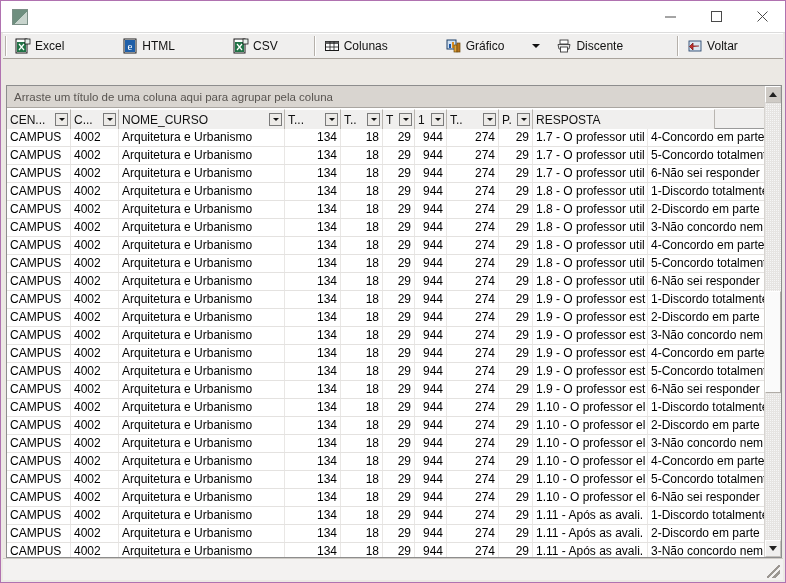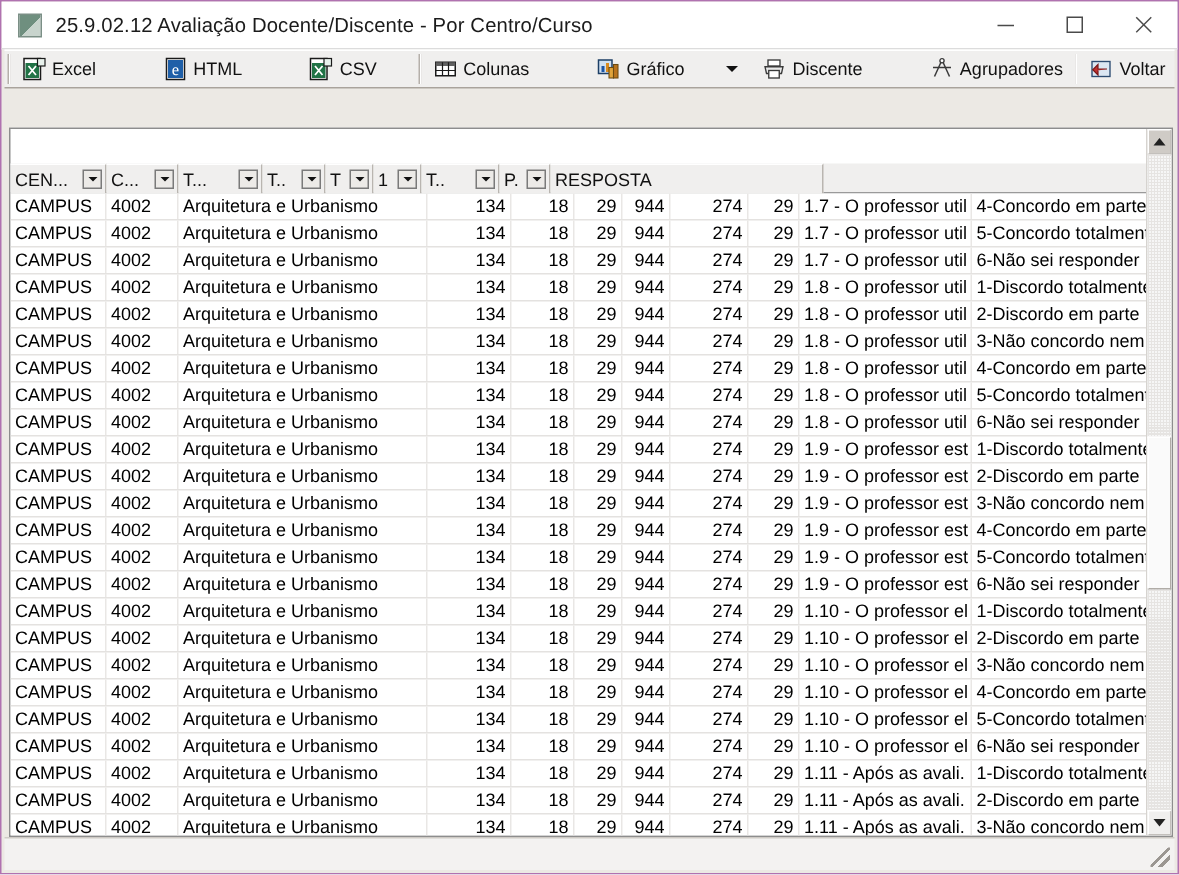--- a/index.html
+++ b/index.html
@@ -304,21 +304,20 @@
       linear-gradient(135deg, transparent 69%, #9b9792 69%, #9b9792 81%, transparent 81%);
   }
 </style>
 </head>
 <body>
 
 <div id="app">
 
   <div class="titlebar">
     <div class="title-icon"></div>
-    <div class="title-text">25.9.02.12 Avaliação Docente/Discente - Por Centro/Curso</div>
     <div class="win-btns">
       <div class="win-btn">
         <svg width="13" height="13" viewBox="0 0 13 13">
             <line x1="1" y1="7" x2="12" y2="7" stroke="#4a4a4a" stroke-width="1"></line>
           </svg>
       </div>
       <div class="win-btn">
         <svg width="13" height="13" viewBox="0 0 13 13">
             <rect x="1.5" y="1.5" width="10" height="10" fill="none" stroke="#4a4a4a" stroke-width="1"></rect>
           </svg>
@@ -413,62 +412,60 @@
           <rect x="4" y="2" width="8" height="4" fill="#ffffff" stroke="#3a3a3a" stroke-width="0.9"></rect>
           <path d="M2 6.5 L14 6.5 L13 11 L3 11 Z" fill="#e9e9e9" stroke="#3a3a3a" stroke-width="0.9"></path>
           <rect x="4.5" y="9" width="7" height="5" fill="#ffffff" stroke="#3a3a3a" stroke-width="0.9"></rect>
         </svg>
       </span>
       <span class="tb-label">Discente</span>
     </div>
 
     <div class="sp-left-46"></div>
 
-    <div class="tb-item">
-      <span class="tb-ico">
-        <svg width="16" height="16" viewBox="0 0 16 16">
-          <line x1="8" y1="2" x2="3" y2="13" stroke="#3a3a3a" stroke-width="1"></line>
-          <line x1="8" y1="2" x2="13" y2="13" stroke="#3a3a3a" stroke-width="1"></line>
-          <line x1="2" y1="7" x2="14" y2="7" stroke="#3a3a3a" stroke-width="1"></line>
-          <circle cx="8" cy="2.5" r="1.4" fill="#ffffff" stroke="#3a3a3a" stroke-width="0.9"></circle>
-        </svg>
-      </span>
-      <span class="tb-label">Agrupadores</span>
-    </div>
 
     <div class="tb-sep"></div>
 
     <div class="tb-item">
       <span class="tb-ico">
         <svg width="16" height="16" viewBox="0 0 16 16">
           <rect x="2" y="3" width="12" height="10" fill="#dbe6f2" stroke="#2c4a70" stroke-width="0.9"></rect>
           <path d="M12 8 L6 8 L6 5 L2.5 8.5 L6 12 L6 9" fill="#c03030" stroke="#7a1818" stroke-width="0.8"></path>
         </svg>
       </span>
       <span class="tb-label">Voltar</span>
     </div>
   </div>
 
 
   <div class="grid-frame">
 
+    <div class="group-bar">
+      <span>Arraste um título de uma coluna aqui para agrupar pela coluna</span>
+    </div>
 
     <div class="hdr-row" id="hdr-row">
         <div class="hdr-cell" style="width: 64px; flex: 0 0 64px;">
           <span class="hdr-text">CEN...</span>
           <span class="hdr-drop">
             <i></i>
           </span>
         </div>
         <div class="hdr-cell" style="width: 48px; flex: 0 0 48px;">
           <span class="hdr-text">C...</span>
           <span class="hdr-drop">
             <i></i>
           </span>
         </div>
+        <div class="hdr-cell" style="width: 166px; flex: 0 0 166px;">
+          <span class="hdr-text">NOME_CURSO</span>
+          <span class="hdr-drop">
+            <i></i>
+          </span>
+        </div>
         <div class="hdr-cell" style="width: 56px; flex: 0 0 56px;">
           <span class="hdr-text">T...</span>
           <span class="hdr-drop">
             <i></i>
           </span>
         </div>
         <div class="hdr-cell" style="width: 42px; flex: 0 0 42px;">
           <span class="hdr-text">T..</span>
           <span class="hdr-drop">
             <i></i>

